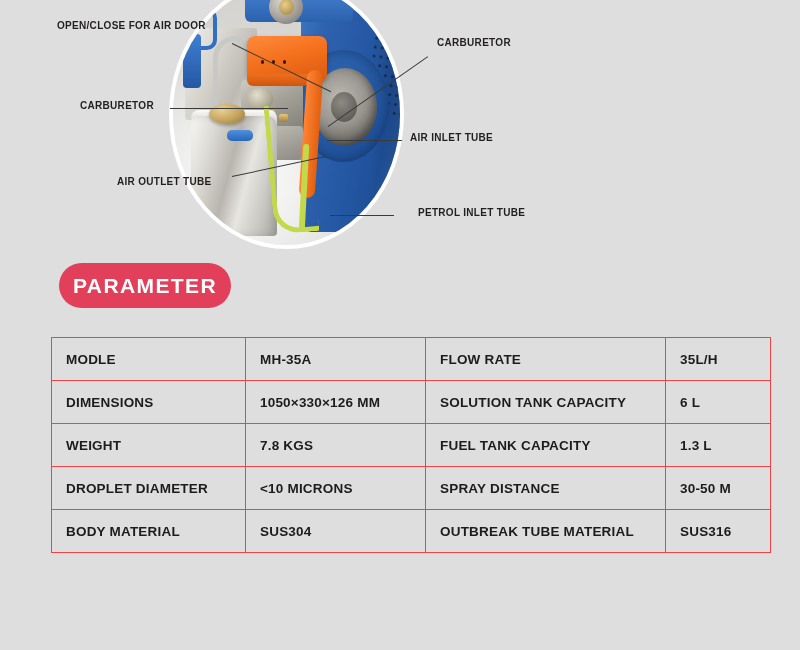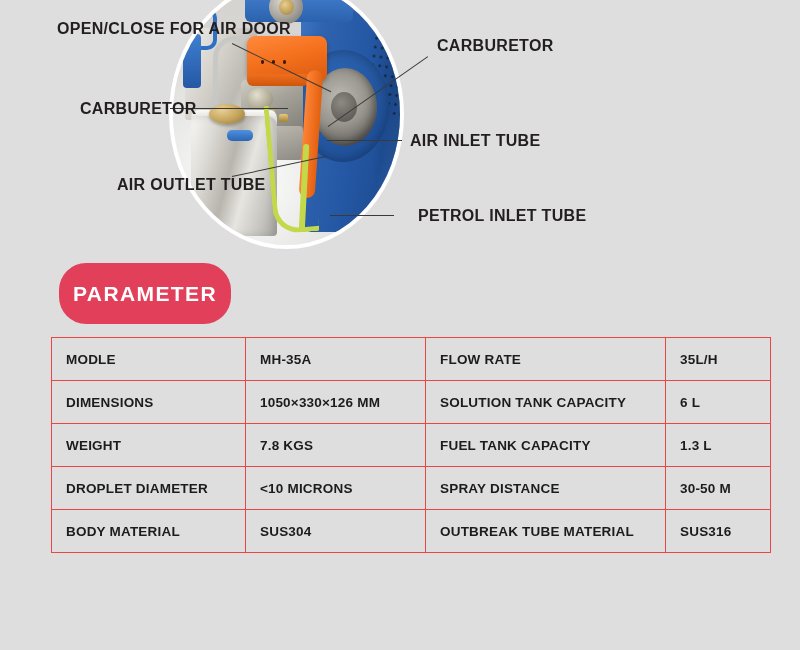--- a/index.html
+++ b/index.html
@@ -221,40 +221,40 @@
   .blue-bracket {
     left: 10px; top: 50px; width: 18px; height: 54px;
     background: linear-gradient(180deg, #3f7fd0, #2558a5);
     border-radius: 4px;
   }
 
   
   .label {
     position: absolute;
     color: #231f20;
-    font-size: 16px;
+    font-size: 10px;
     font-weight: 700;
     letter-spacing: .3px;
     white-space: nowrap;
     font-family: "Liberation Sans", sans-serif;
   }
   .leader {
     position: absolute;
     background: #3a3a3a;
     height: 1.4px;
     transform-origin: left center;
   }
 
   
   .param-badge {
     position: absolute;
     left: 59px;
     top: 263px;
     width: 172px;
-    height: 61px;
+    height: 45px;
     border-radius: 27px;
     background: #e2405a;
     display: flex;
     align-items: center;
     justify-content: center;
   }
   .param-badge span {
     color: #ffffff;
     font-size: 21px;
     font-weight: 700;

